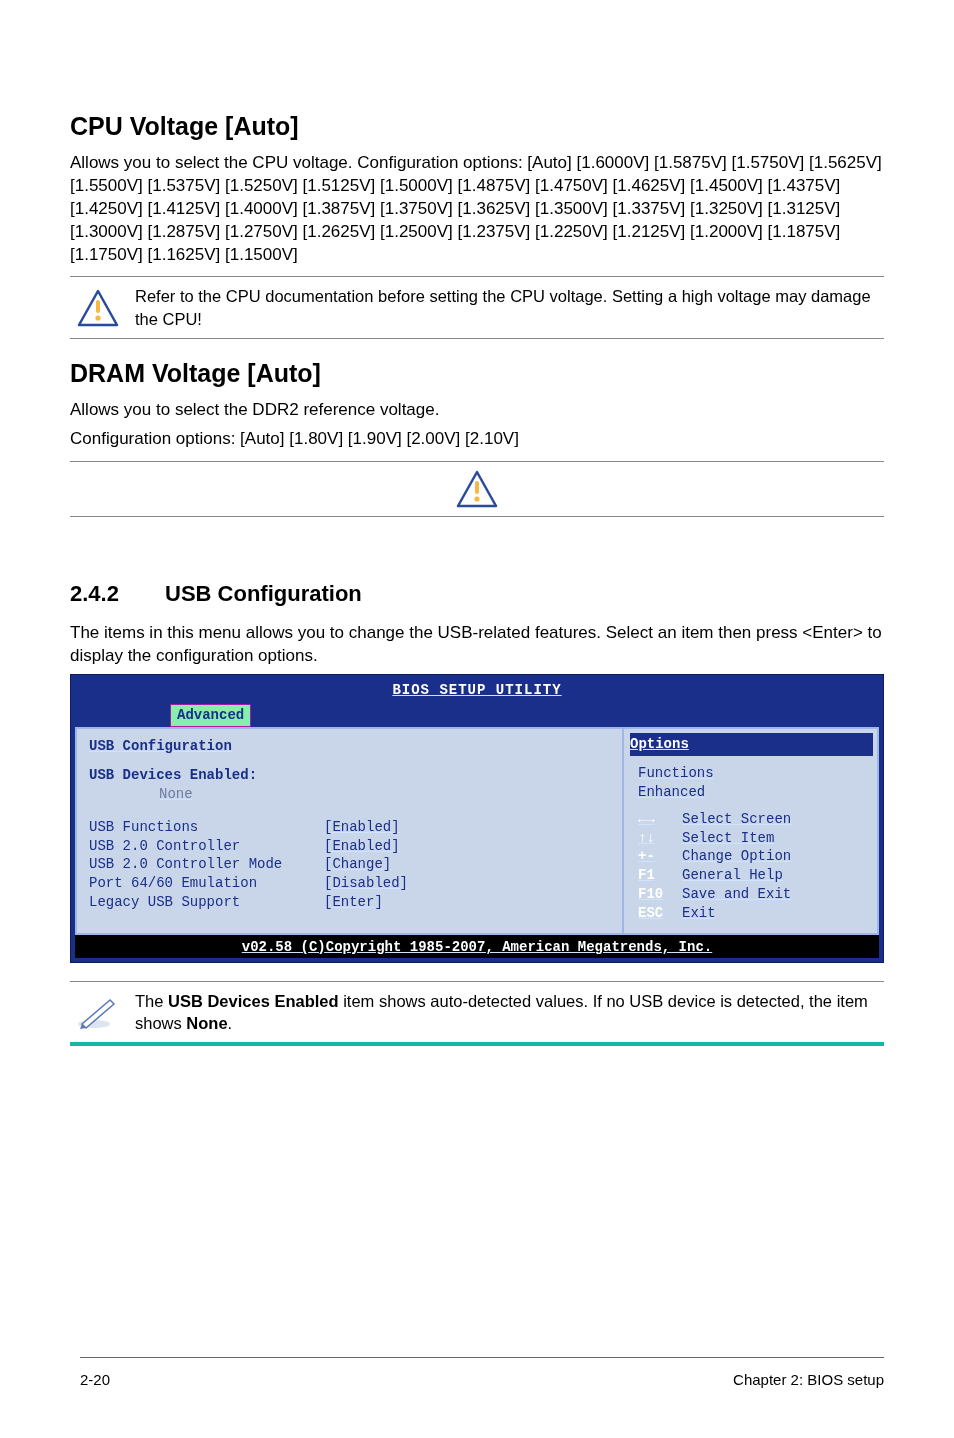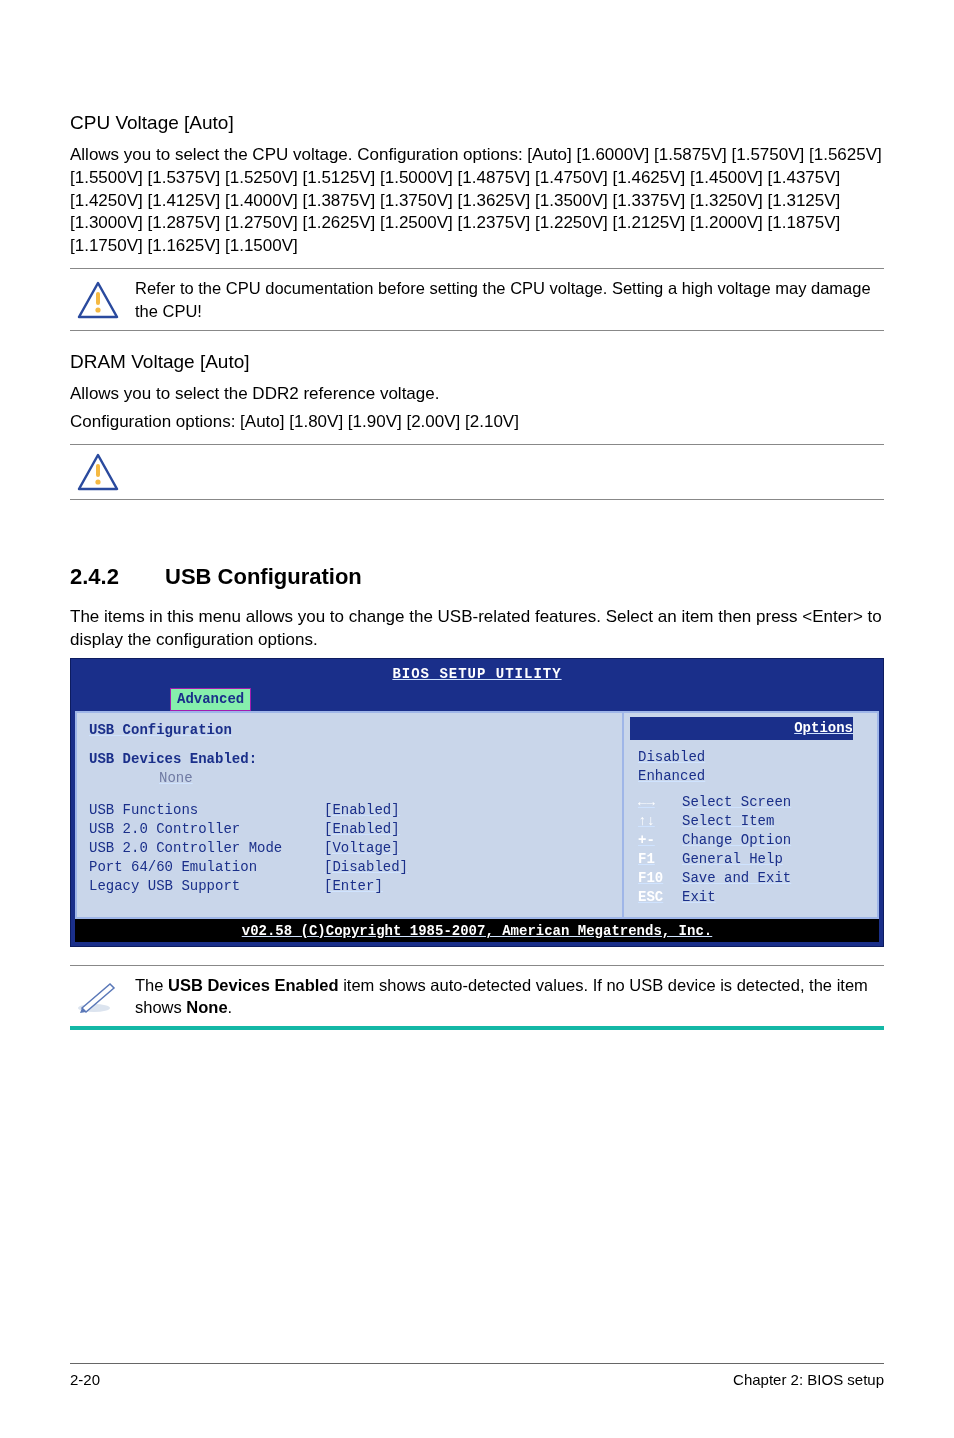--- a/index.html
+++ b/index.html
@@ -7,23 +7,23 @@
     font-family: Arial, Helvetica, sans-serif;
     width: 954px;
     height: 1438px;
     background: #fff;
     padding: 110px 70px 0 70px;
     color: #000;
     font-size: 17px;
     line-height: 1.35;
     position: relative;
   }
-  h3.sect { font-size: 19px; font-weight: normal; margin-bottom: 8px; }
+  h3.sect { font-size: 25px; font-weight: bold; margin-bottom: 8px; }
   p.body { margin-bottom: 6px; }
-  .note-block { border-top: 1px solid #888; border-bottom: 1px solid #888; display: flex; align-items: center; padding: 8px 0; margin: 10px 0 18px 0; }
+  .note-block { border-top: 1px solid #888; border-bottom: 1px solid #888; display: flex; align-items: center; padding: 8px 0; margin: 10px 0 18px 0; justify-content: center; }
   .note-block.pencil-variant { border-top:1px solid #888; border-bottom:4px solid #14b8a6; }
   .note-icon { width: 55px; flex-shrink:0; display:flex; align-items:center; justify-content:center; }
   .note-text { flex:1; padding-left:10px; font-size:16.5px; }
   .spacer-large { height: 44px; }
   h2.numsect { font-size: 22px; font-weight:bold; margin-bottom:14px; }
   h2.numsect .num { display:inline-block; width:95px; }
   
   .bios {
     width: 100%;
     background: #1a2f8a;
@@ -39,30 +39,30 @@
   .bios-tabrow { padding-left: 95px; }
   .bios-tab { background:#86efac; color:#1a2f8a; padding:1px 6px; font-weight:bold; border:1px solid #a21caf; display:inline-block;}
   .bios-inner { display:flex; border:2px solid #9fb6e8; background:#c9d6ea; }
   .bios-left { flex:1; padding:8px 12px 14px 12px; color:#1a2f8a; }
   .bios-right { width:255px; border-left:2px solid #9fb6e8; padding:0; color:#1a2f8a; display:flex; flex-direction:column;}
   .bios-left .hdr { font-weight:bold; color:#1a2f8a; margin-bottom:10px;}
   .bios-left .lbl { display:inline-block; width:235px; }
   .bios-left .val { }
   .bios-left .row { white-space:pre; }
   .bios-left .dim { color:#6f7aa3; }
-  .opt-title { background:#1a2f8a; color:#fff; text-align:right; font-weight:bold; padding:2px 0; margin:4px 24px 8px 6px;}
+  .opt-title { background:#1a2f8a; color:#fff; text-align:left; font-weight:bold; padding:2px 0; margin:4px 4px 8px 6px;}
   .opt-body { padding: 0 10px 8px 14px; flex:0 0 auto;}
   .help-body { margin-top:auto; padding: 0 10px 10px 14px; }
   .help-body .hr { display:flex; align-items:center; gap:10px;}
   .help-key { color:#fff; font-weight:bold; display:inline-block; width:34px;}
   .bios-foot { color:#fff; text-align:center; padding:3px 0 1px 0; font-weight:bold; background:#000000;}
   
   .pagefoot {
-    position:absolute; bottom: 48px; left:70px; right:70px;
-    border-top:1px solid #666; padding-top:6px;
+    position:absolute; bottom: 48px; left:80px; right:70px;
+    border-top:1px solid #666; padding-top:12px;
     display:flex; justify-content:space-between; font-size:15px;
   }
   
   svg { display:block; }
 </style>
 </head>
 <body>
 
 <h3 class="sect">CPU Voltage [Auto]</h3>
 <p class="body">Allows you to select the CPU voltage. Configuration options: [Auto] [1.6000V] [1.5875V] [1.5750V] [1.5625V] [1.5500V] [1.5375V] [1.5250V] [1.5125V] [1.5000V] [1.4875V] [1.4750V] [1.4625V] [1.4500V] [1.4375V] [1.4250V] [1.4125V] [1.4000V] [1.3875V] [1.3750V] [1.3625V] [1.3500V] [1.3375V] [1.3250V] [1.3125V] [1.3000V] [1.2875V] [1.2750V] [1.2625V] [1.2500V] [1.2375V] [1.2250V] [1.2125V] [1.2000V] [1.1875V] [1.1750V] [1.1625V] [1.1500V]</p>
@@ -105,28 +105,28 @@
     <span class="bios-tab">Advanced</span>
   </div>
   <div class="bios-inner">
     <div class="bios-left">
       <div class="hdr">USB Configuration</div>
       <div class="row"><span class="lbl" style="font-weight:bold;">USB Devices Enabled:</span></div>
       <div class="row dim" style="padding-left:70px; margin-bottom:14px;">None</div>
 
       <div class="row"><span class="lbl">USB Functions</span><span class="val">[Enabled]</span></div>
       <div class="row"><span class="lbl">USB 2.0 Controller</span><span class="val">[Enabled]</span></div>
-      <div class="row"><span class="lbl">USB 2.0 Controller Mode</span><span class="val">[Voltage]</span></div>
+      <div class="row"><span class="lbl">USB 2.0 Controller Mode</span><span class="val">[Change]</span></div>
       <div class="row"><span class="lbl">Port 64/60 Emulation</span><span class="val">[Disabled]</span></div>
       <div class="row"><span class="lbl">Legacy USB Support</span><span class="val">[Enter]</span></div>
     </div>
     <div class="bios-right">
       <div class="opt-title">Options</div>
       <div class="opt-body">
-        <div>Disabled</div>
+        <div>Functions</div>
         <div>Enhanced</div>
       </div>
       <div class="help-body">
         <div class="hr">
             <span class="help-key">←→</span>
             <span>Select Screen</span>
           </div>
         <div class="hr">
             <span class="help-key">↑↓</span>
             <span>Select Item</span>

